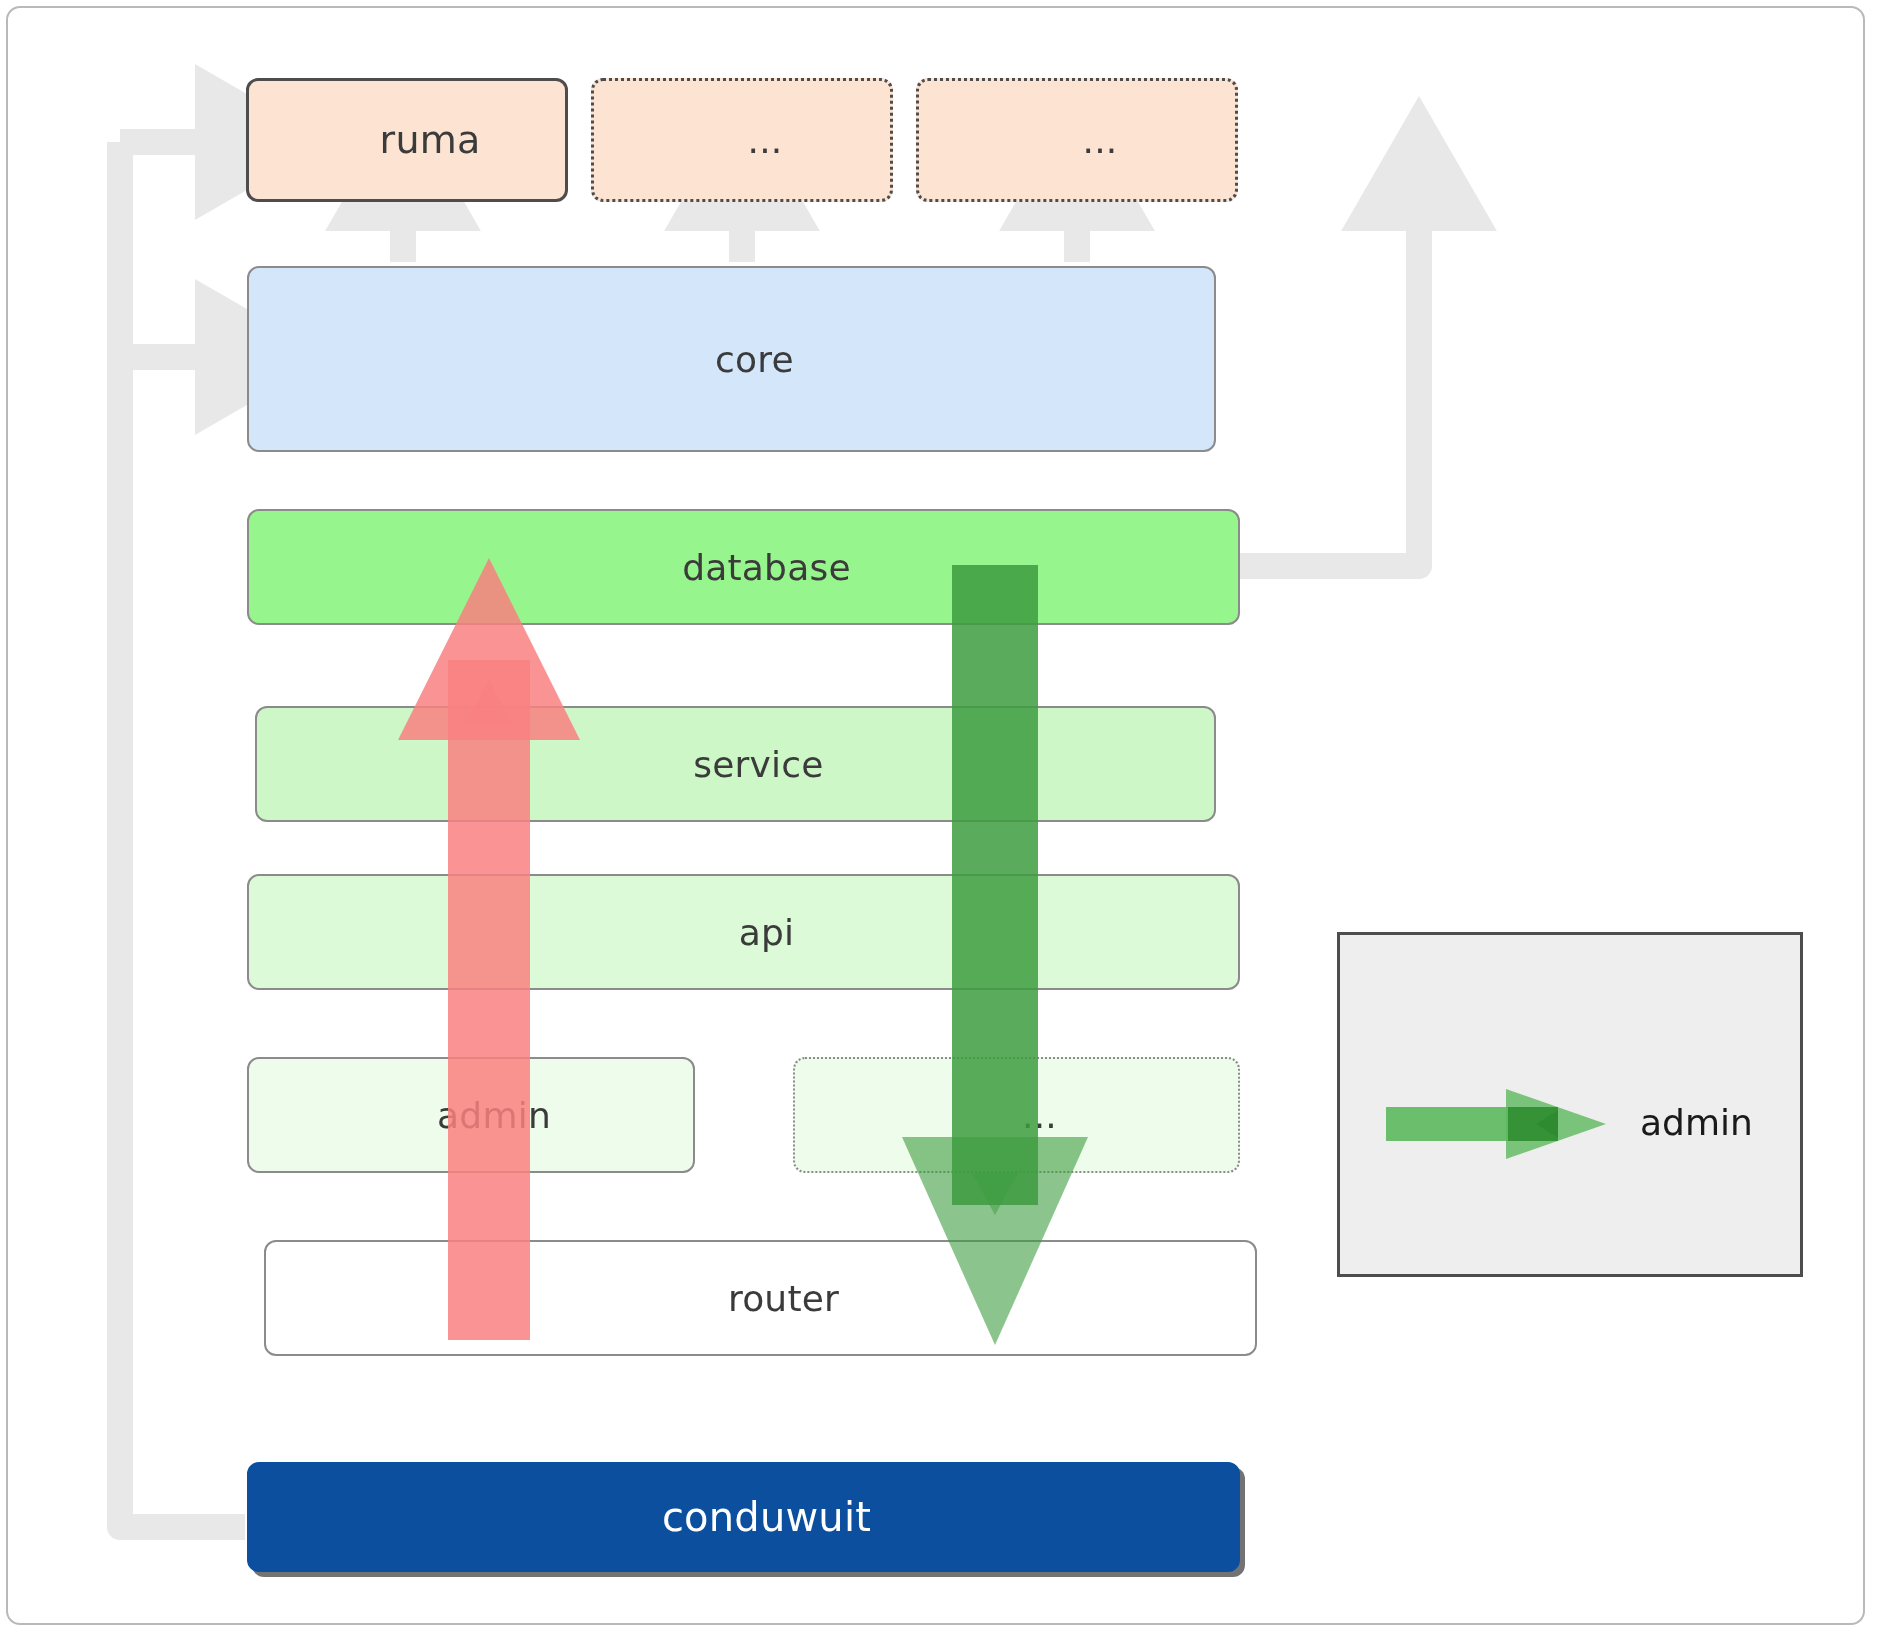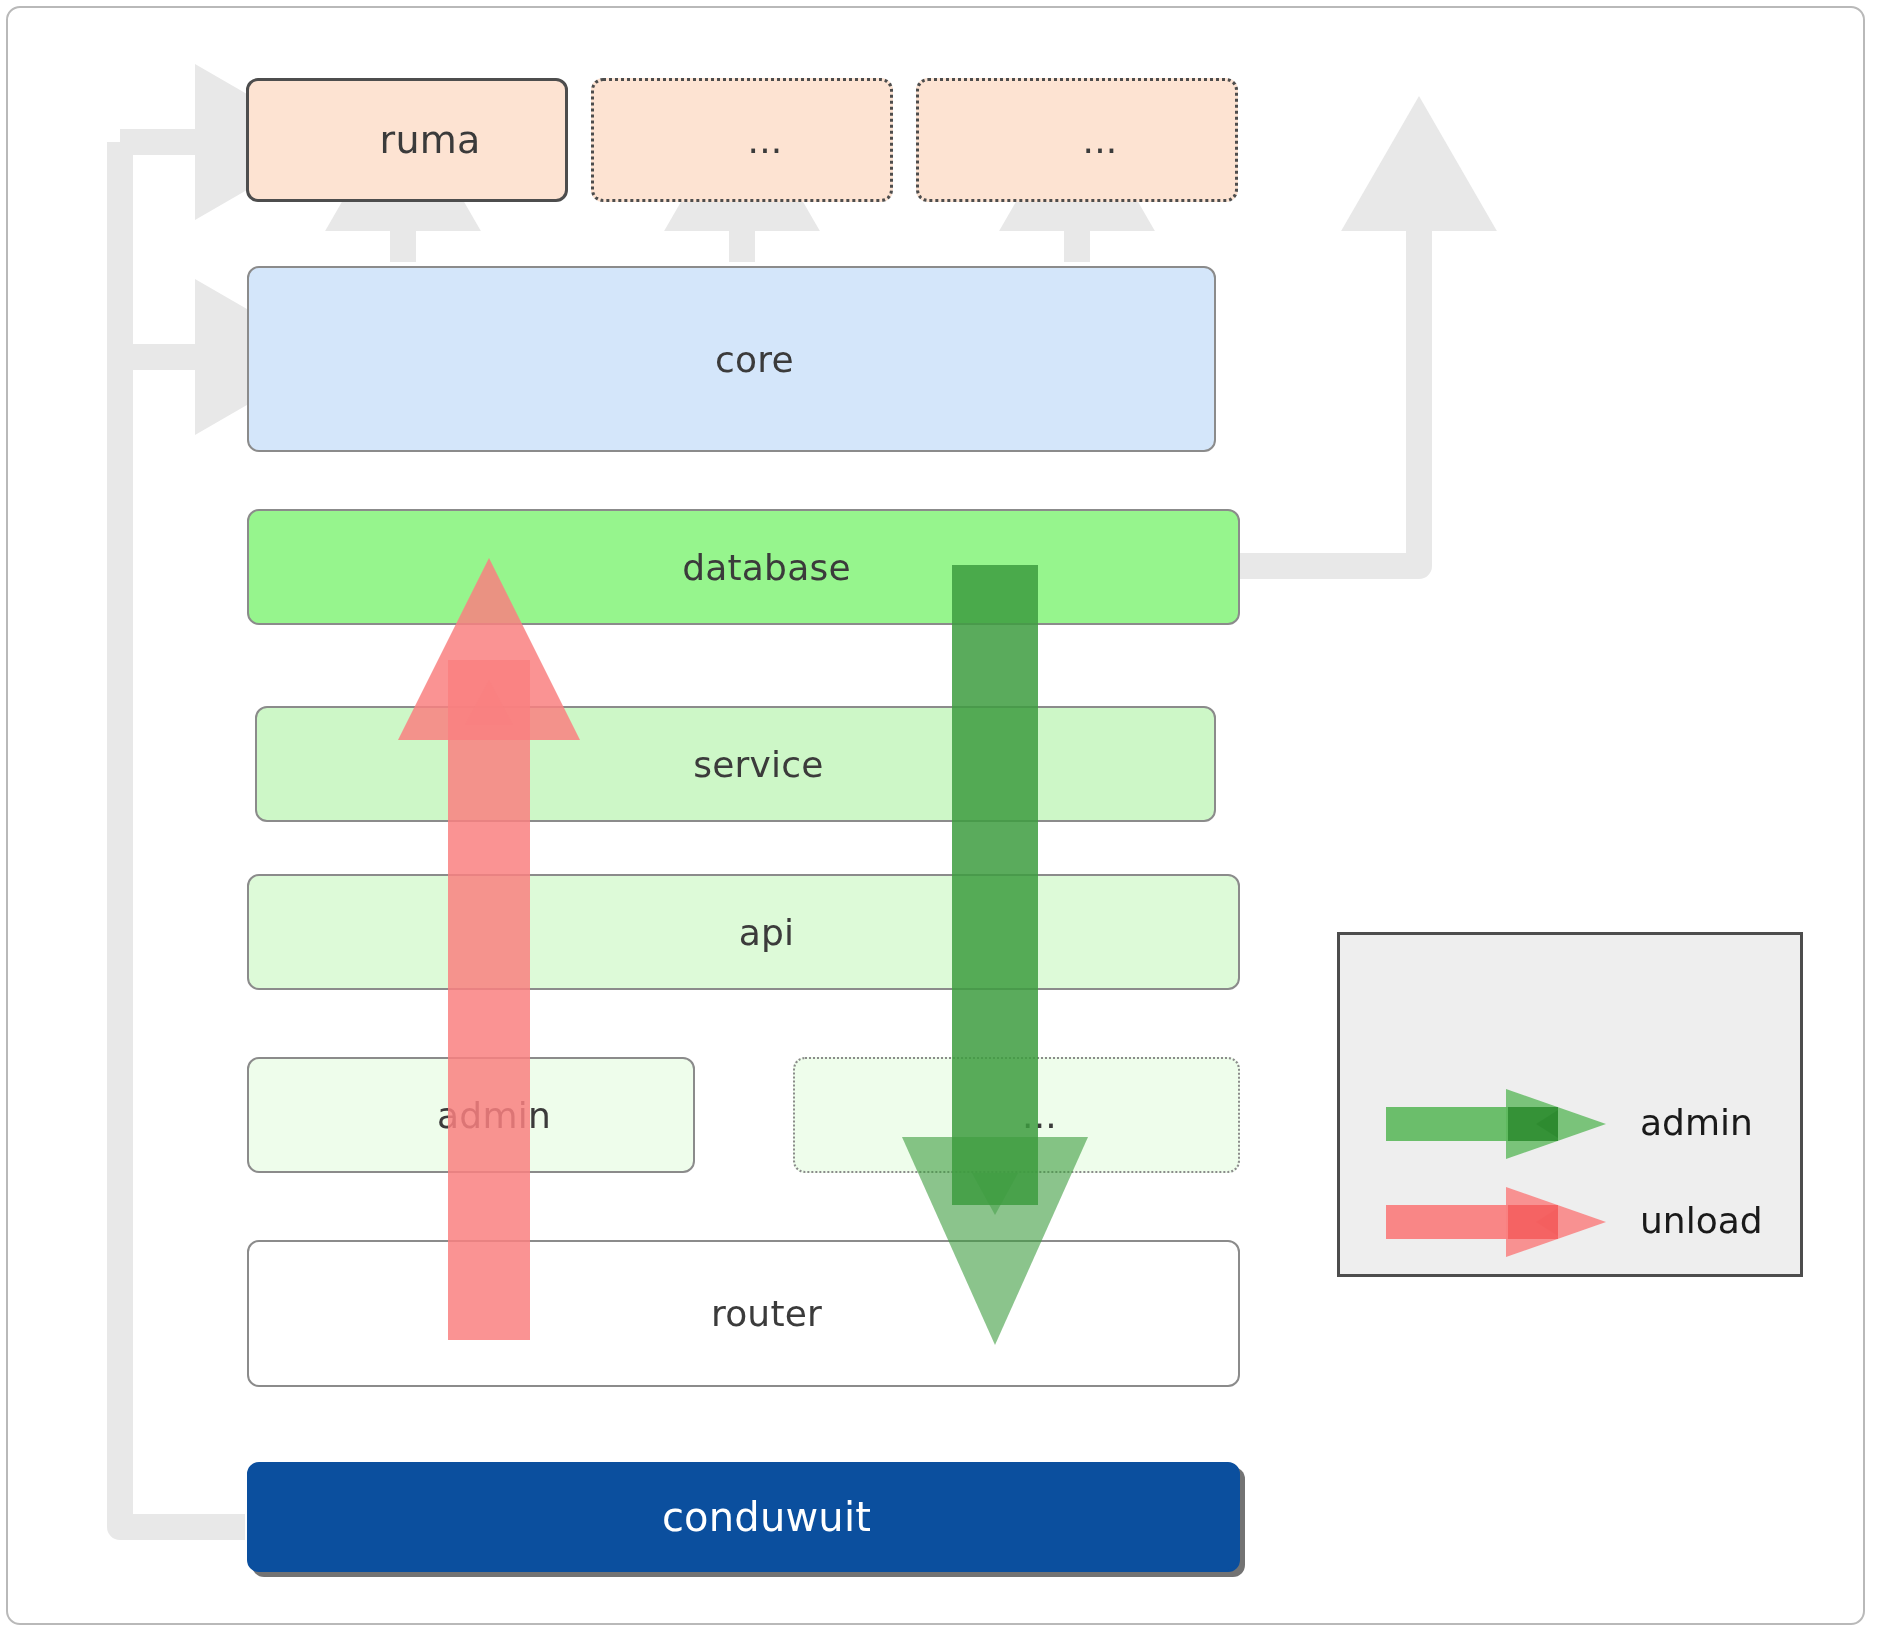--- a/index.html
+++ b/index.html
@@ -182,21 +182,21 @@
   </div>
 
   <div class="node admin" style="left:247px; top:1057px; width:448px; height:116px;">
     <span class="label">admin</span>
   </div>
 
   <div class="node dots-layer" style="left:793px; top:1057px; width:447px; height:116px;">
     <span class="label">...</span>
   </div>
 
-  <div class="node router" style="left:247px; top:1240px; width:993px; height:147px;">
+  <div class="node router" style="left:264px; top:1240px; width:993px; height:116px;">
     <span class="label">router</span>
   </div>
 
   <div class="node app" style="left:247px; top:1462px; width:993px; height:110px;">
     <span class="label">conduwuit</span>
   </div>
 
   <svg class="flow" style="left:390px; top:540px;" width="200" height="800" viewBox="0 0 200 800">
 
     <rect x="58" y="120" width="82" height="680" fill="#f98080" opacity="0.85"></rect>
@@ -217,24 +217,15 @@
     <div class="legend-row" style="left:46px; top:142px;">
       <svg width="230" height="90" viewBox="0 0 230 90">
         <rect x="0" y="30" width="172" height="34" fill="#5cb85c" opacity="0.9"></rect>
         <polygon points="220,47 120,12 120,82" fill="#5cb85c" opacity="0.8"></polygon>
         <polygon points="150,47 172,33 172,61" fill="#2e8b30" opacity="0.9"></polygon>
         <rect x="122" y="30" width="50" height="34" fill="#2e8b30" opacity="0.85"></rect>
       </svg>
       <span class="legend-label">admin</span>
     </div>
 
-    <div class="legend-row" style="left:46px; top:240px;">
-      <svg width="230" height="90" viewBox="0 0 230 90">
-        <rect x="0" y="30" width="172" height="34" fill="#f98080" opacity="0.95"></rect>
-        <polygon points="220,47 120,12 120,82" fill="#f98080" opacity="0.85"></polygon>
-        <polygon points="150,47 172,33 172,61" fill="#f45f5f" opacity="0.95"></polygon>
-        <rect x="122" y="30" width="50" height="34" fill="#f45f5f" opacity="0.9"></rect>
-      </svg>
-      <span class="legend-label">unload</span>
-    </div>
   </div>
 
 </div>
 
 </body></html>

